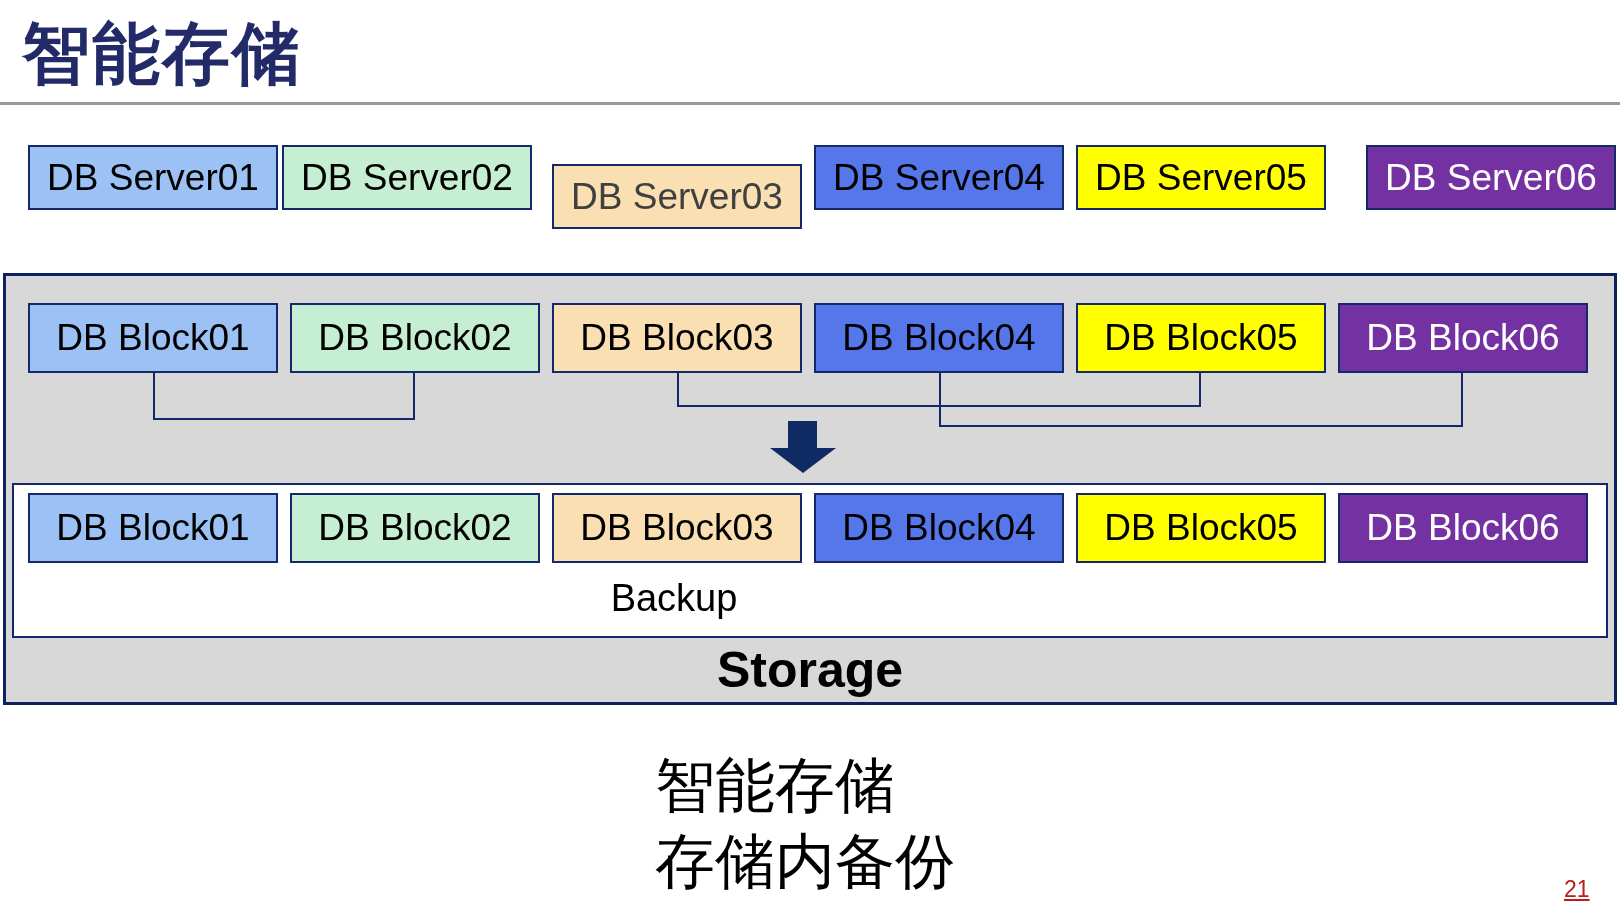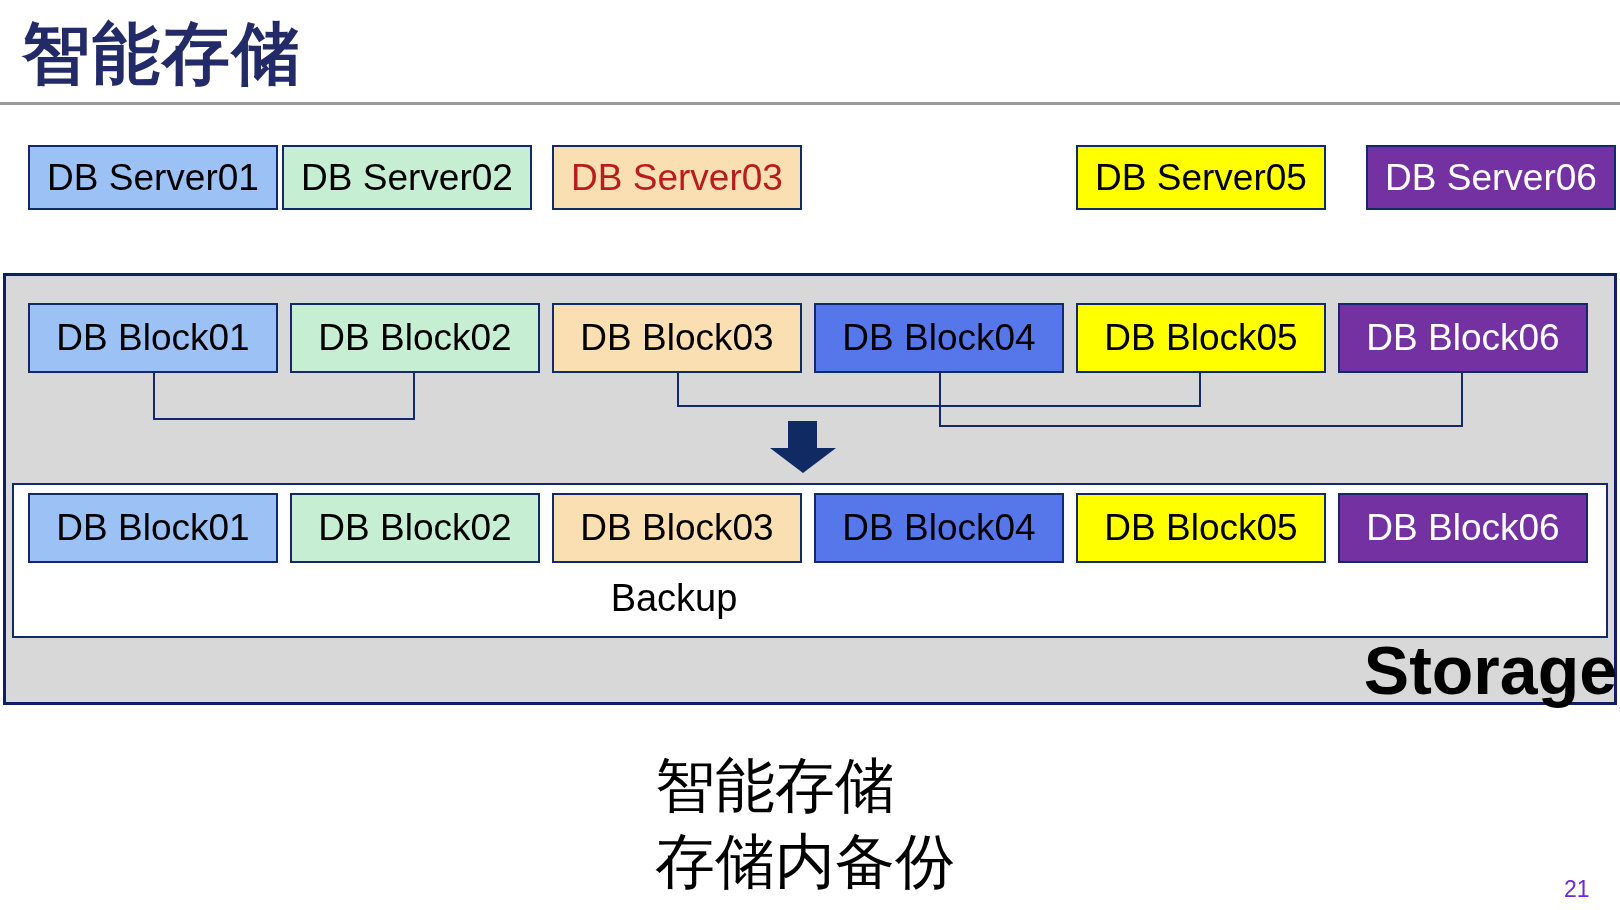--- a/index.html
+++ b/index.html
@@ -34,37 +34,38 @@
   .down-arrow{
     left:770px;top:421px;width:66px;height:52px;background:#102A63;
     clip-path:polygon(18px 0,47px 0,47px 27px,66px 27px,33px 52px,0 27px,18px 27px);
   }
   .backup-label{
     left:12px;top:568px;width:1324px;height:60px;line-height:60px;
     text-align:center;font-size:38px;color:#000;
   }
   .storage-label{
     left:3px;top:638px;width:1614px;height:52px;line-height:64px;
-    text-align:right;font-size:68px;font-weight:bold;color:#000;
+    text-align:center;font-size:50px;font-weight:bold;color:#000;
   }
   .captions{left:655px;top:748px;font-size:60px;line-height:76px;color:#000;}
-  .page-number{left:1564px;top:876px;font-size:23px;color:#6d28d9;}
+  .page-number{left:1564px;top:876px;font-size:23px;color:#b91c1c;text-decoration:underline;}
 </style>
 </head>
 <body>
 
 <div class="canvas">
 
   <div class="abs slide-title">智能存储</div>
   <div class="abs divider"></div>
 
   <div class="abs row" style="left:28px;top:145px;width:1412px;">
       <div class="box" style="left: 0px; background: rgb(156, 194, 245); color: rgb(0, 0, 0);">DB Server01</div>
       <div class="box" style="left: 254px; background: rgb(198, 238, 211); color: rgb(0, 0, 0);">DB Server02</div>
-      <div class="box" style="left: 524px; background: rgb(249, 223, 178); color: #b91c1c;">DB Server03</div>
+      <div class="box" style="left: 524px; background: rgb(249, 223, 178); color: #404040; margin-top: 19px;">DB Server03</div>
+      <div class="box" style="left: 786px; background: rgb(85, 119, 234); color: rgb(0, 0, 0);">DB Server04</div>
       <div class="box" style="left: 1048px; background: rgb(255, 255, 0); color: rgb(0, 0, 0); text-align: right;">DB Server05</div>
       <div class="box" style="left: 1310px; background: rgb(115, 49, 161); color: rgb(255, 255, 255); margin-left: 28px;">DB Server06</div>
     </div>
 
   <div class="abs gray-container"></div>
 
   <div class="abs row" style="left:28px;top:303px;width:1560px;height:70px;">
       <div class="box" style="left: 0px; background: rgb(156, 194, 245); color: rgb(0, 0, 0);">DB Block01</div>
       <div class="box" style="left: 262px; background: rgb(198, 238, 211); color: rgb(0, 0, 0);">DB Block02</div>
       <div class="box" style="left: 524px; background: rgb(249, 223, 178); color: rgb(0, 0, 0);">DB Block03</div>

